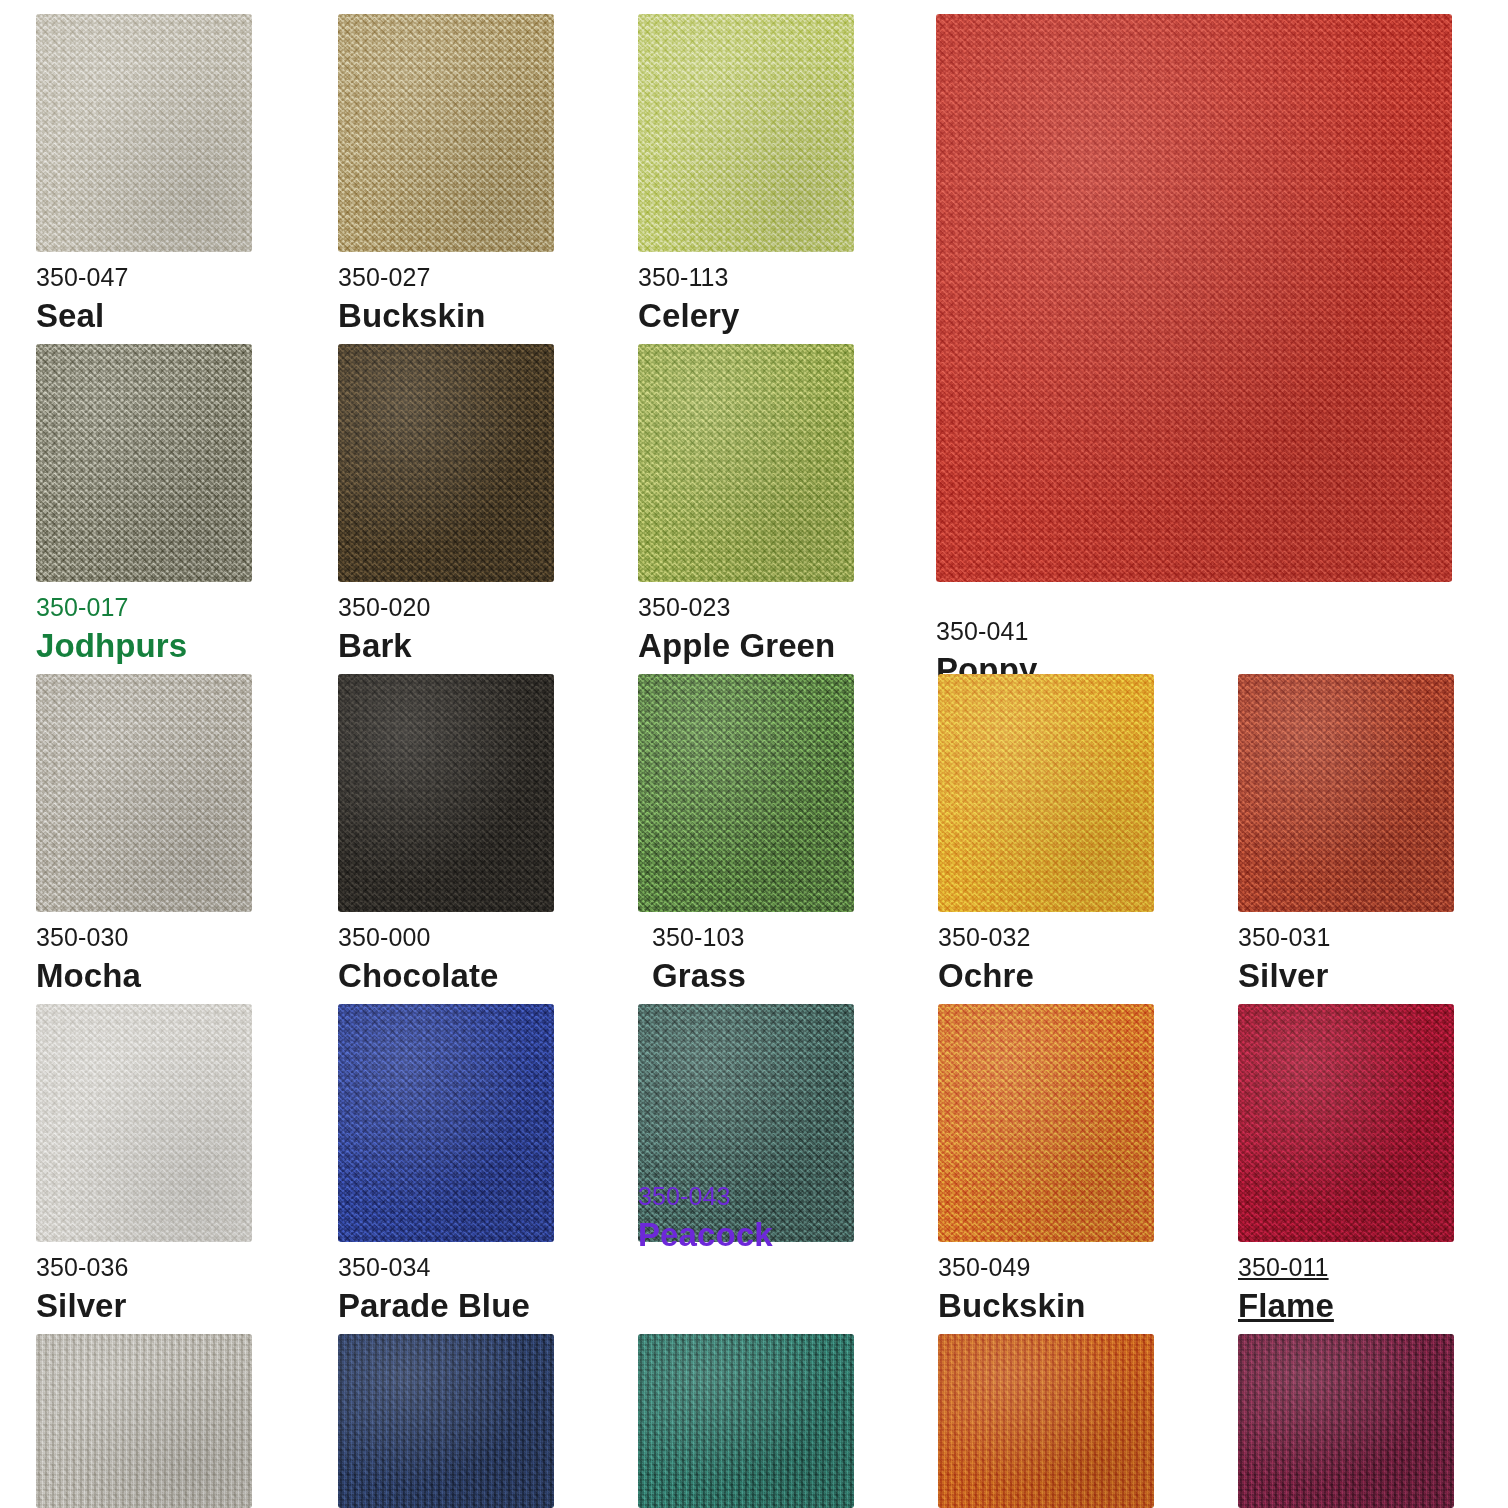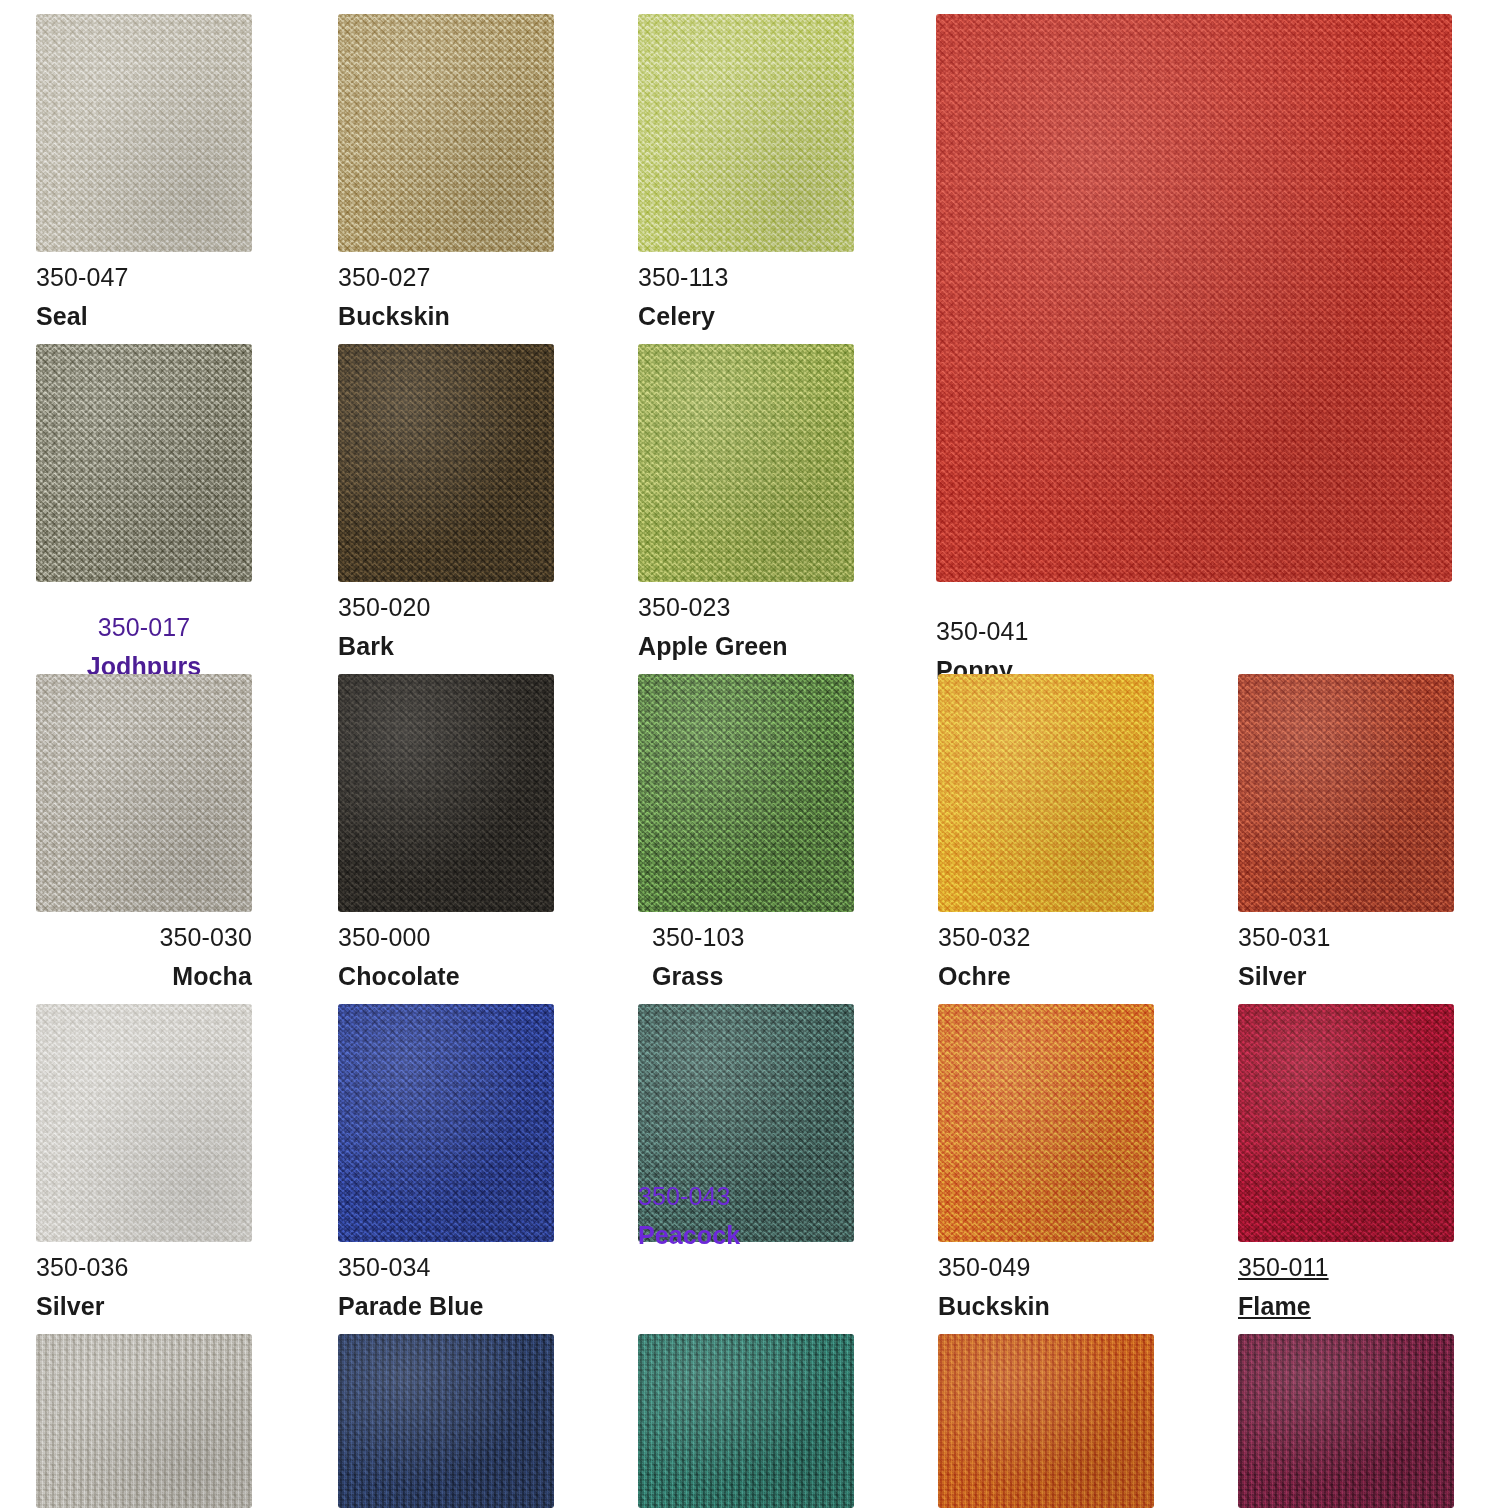--- a/index.html
+++ b/index.html
@@ -135,21 +135,21 @@
     color: #1b1b1b;
   }
   .code {
     font-size: 25px;
     font-weight: 400;
     letter-spacing: 0.1px;
     line-height: 30px;
     white-space: nowrap;
   }
   .name {
-    font-size: 25px;
+    font-size: 33px;
     font-weight: 700;
     letter-spacing: 0.1px;
     line-height: 30px;
     margin-top: 9px;
     white-space: nowrap;
   }
 </style>
 </head>
 <body>
 
@@ -199,21 +199,21 @@
         <div class="code">350-041</div>
         <div class="name">Poppy</div>
       </div>
       <div class="cell" style="left: 36px; top: 344px; width: 216px; height: 238px;">
         <div class="swatch" style="background-color: rgb(139, 138, 120);">
           <div class="weave"></div>
           <div class="weave2"></div>
           <div class="sheen"></div>
         </div>
       </div>
-      <div class="label" style="left: 36px; top: 612px; width: 216px; color: #4c1d95; position: absolute; text-align: center;">
+      <div class="label" style="left: 36px; top: 592px; width: 216px; color: #15803d; position: absolute;">
         <div class="code">350-017</div>
         <div class="name">Jodhpurs</div>
       </div>
       <div class="cell" style="left: 338px; top: 344px; width: 216px; height: 238px;">
         <div class="swatch" style="background-color: rgb(74, 60, 38);">
           <div class="weave"></div>
           <div class="weave2"></div>
           <div class="sheen"></div>
         </div>
       </div>
@@ -232,21 +232,21 @@
         <div class="code">350-023</div>
         <div class="name">Apple Green</div>
       </div>
       <div class="cell" style="left: 36px; top: 674px; width: 216px; height: 238px;">
         <div class="swatch" style="background-color: rgb(182, 178, 168);">
           <div class="weave"></div>
           <div class="weave2"></div>
           <div class="sheen"></div>
         </div>
       </div>
-      <div class="label" style="left: 36px; top: 922px; width: 216px; color: rgb(27, 27, 27); position: absolute; text-align: right;">
+      <div class="label" style="left: 36px; top: 922px; width: 216px; color: rgb(27, 27, 27); position: absolute;">
         <div class="code">350-030</div>
         <div class="name">Mocha</div>
       </div>
       <div class="cell" style="left: 338px; top: 674px; width: 216px; height: 238px;">
         <div class="swatch" style="background-color: rgb(46, 43, 38);">
           <div class="weave"></div>
           <div class="weave2"></div>
           <div class="sheen"></div>
         </div>
       </div>

